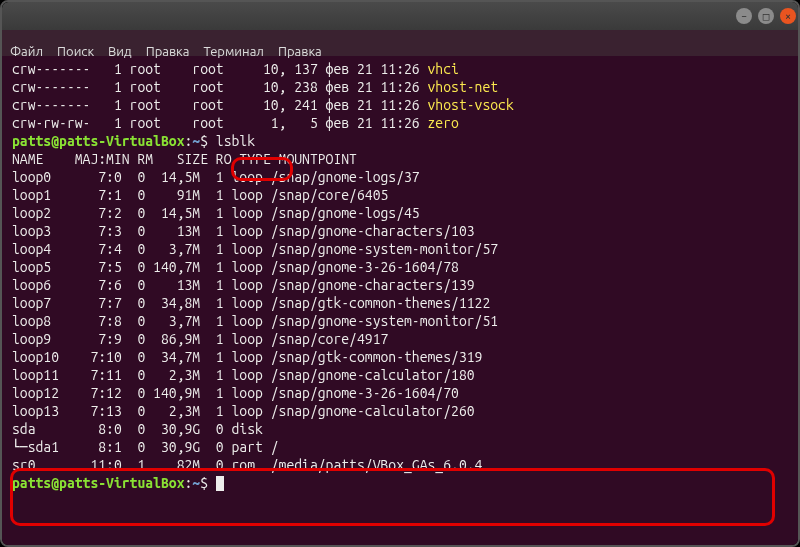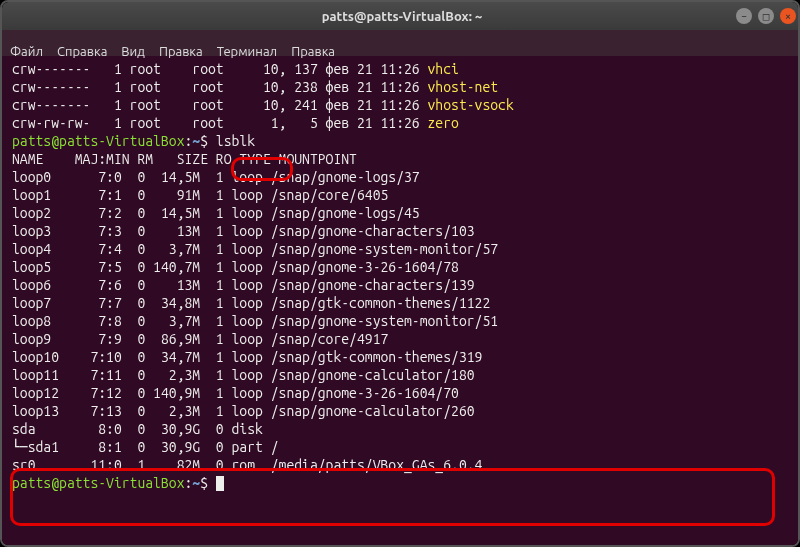--- a/index.html
+++ b/index.html
@@ -66,21 +66,21 @@
       color: #eeeeec;
       padding: 4px 10px;
       line-height: 18px;
       white-space: pre;
       font-size: 14px;
       height: calc(100% - 54px);
       overflow: hidden;
     }
     .row { display: block; }
     .c-white { color: #eeeeec; }
-    .c-green { color: #8ae234; font-weight: normal; margin-top: 32px; }
+    .c-green { color: #8ae234; font-weight: bold; margin-top: 32px; }
     .c-blue { color: #729fcf; font-weight: bold; }
     .c-yellow { color: #fce94f; font-weight: normal; }
     .cursor {
       display: inline-block;
       width: 8px;
       height: 15px;
       background: #eeeeec;
       vertical-align: text-bottom;
     }
     .highlight-cmd {
@@ -103,31 +103,30 @@
       height: 58px;
       pointer-events: none;
     }
     .container { position: relative; width: 800px; height: 547px; }
   </style>
 </head>
 <body>
 <div class="container">
 
 <div class="titlebar">
-  <span class="titlebar-title">patts@patts-VirtualBox: ~</span>
   <div class="window-controls">
     <div class="wc wc-min">–</div>
     <div class="wc wc-max">□</div>
     <div class="wc wc-close">×</div>
   </div>
 </div>
 
 <div class="menubar">
   <span>Файл</span>
-  <span>Справка</span>
+  <span>Поиск</span>
   <span>Вид</span>
   <span>Правка</span>
   <span>Терминал</span>
   <span>Правка</span>
 </div>
 
 <div class="terminal" id="terminal"><span class="row">crw-------   1 root    root     10, 137 фев 21 11:26 <span class="c-yellow">vhci</span></span><span class="row">crw-------   1 root    root     10, 238 фев 21 11:26 <span class="c-yellow">vhost-net</span></span><span class="row">crw-------   1 root    root     10, 241 фев 21 11:26 <span class="c-yellow">vhost-vsock</span></span><span class="row">crw-rw-rw-   1 root    root      1,   5 фев 21 11:26 <span class="c-yellow">zero</span></span><span class="row"><span class="c-green">patts@patts-VirtualBox</span><span class="c-white">:</span><span class="c-blue">~</span><span class="c-white">$ lsblk</span></span><span class="row">NAME    MAJ:MIN RM   SIZE RO TYPE MOUNTPOINT</span><span class="row">loop0      7:0  0  14,5M  1 loop /snap/gnome-logs/37</span><span class="row">loop1      7:1  0    91M  1 loop /snap/core/6405</span><span class="row">loop2      7:2  0  14,5M  1 loop /snap/gnome-logs/45</span><span class="row">loop3      7:3  0    13M  1 loop /snap/gnome-characters/103</span><span class="row">loop4      7:4  0   3,7M  1 loop /snap/gnome-system-monitor/57</span><span class="row">loop5      7:5  0 140,7M  1 loop /snap/gnome-3-26-1604/78</span><span class="row">loop6      7:6  0    13M  1 loop /snap/gnome-characters/139</span><span class="row">loop7      7:7  0  34,8M  1 loop /snap/gtk-common-themes/1122</span><span class="row">loop8      7:8  0   3,7M  1 loop /snap/gnome-system-monitor/51</span><span class="row">loop9      7:9  0  86,9M  1 loop /snap/core/4917</span><span class="row">loop10    7:10  0  34,7M  1 loop /snap/gtk-common-themes/319</span><span class="row">loop11    7:11  0   2,3M  1 loop /snap/gnome-calculator/180</span><span class="row">loop12    7:12  0 140,9M  1 loop /snap/gnome-3-26-1604/70</span><span class="row">loop13    7:13  0   2,3M  1 loop /snap/gnome-calculator/260</span><span class="row">sda        8:0  0  30,9G  0 disk </span><span class="row">└─sda1     8:1  0  30,9G  0 part /</span><span class="row">sr0       11:0  1    82M  0 rom  /media/patts/VBox_GAs_6.0.4</span><span class="row"><span class="c-green">patts@patts-VirtualBox</span><span class="c-white">:</span><span class="c-blue">~</span><span class="c-white">$ </span><span class="cursor"></span></span></div>
 
 <div class="highlight-cmd"></div>
 <div class="highlight-block"></div>

